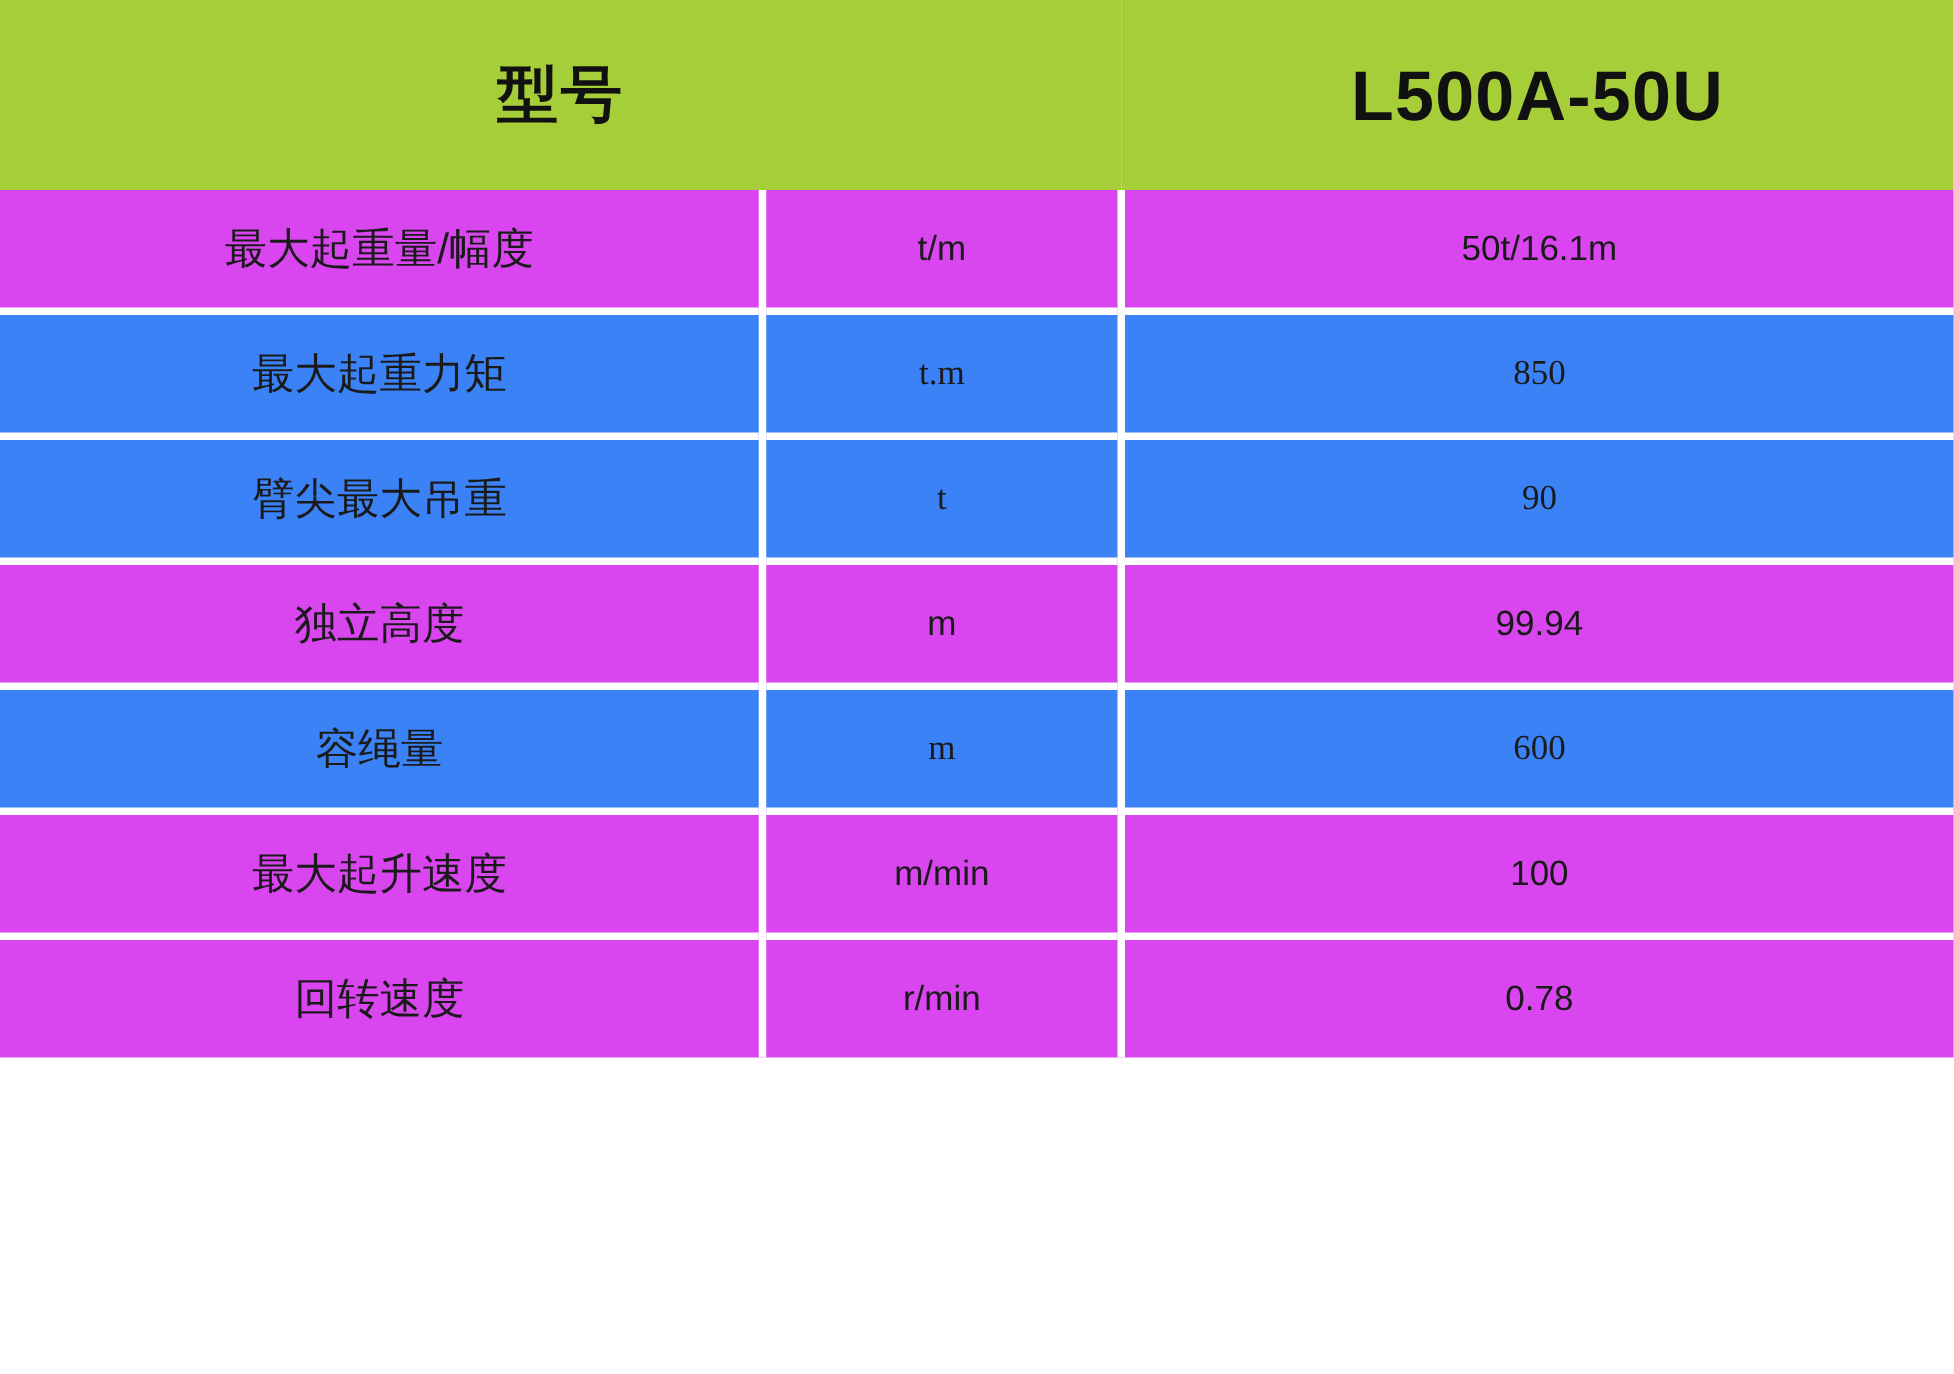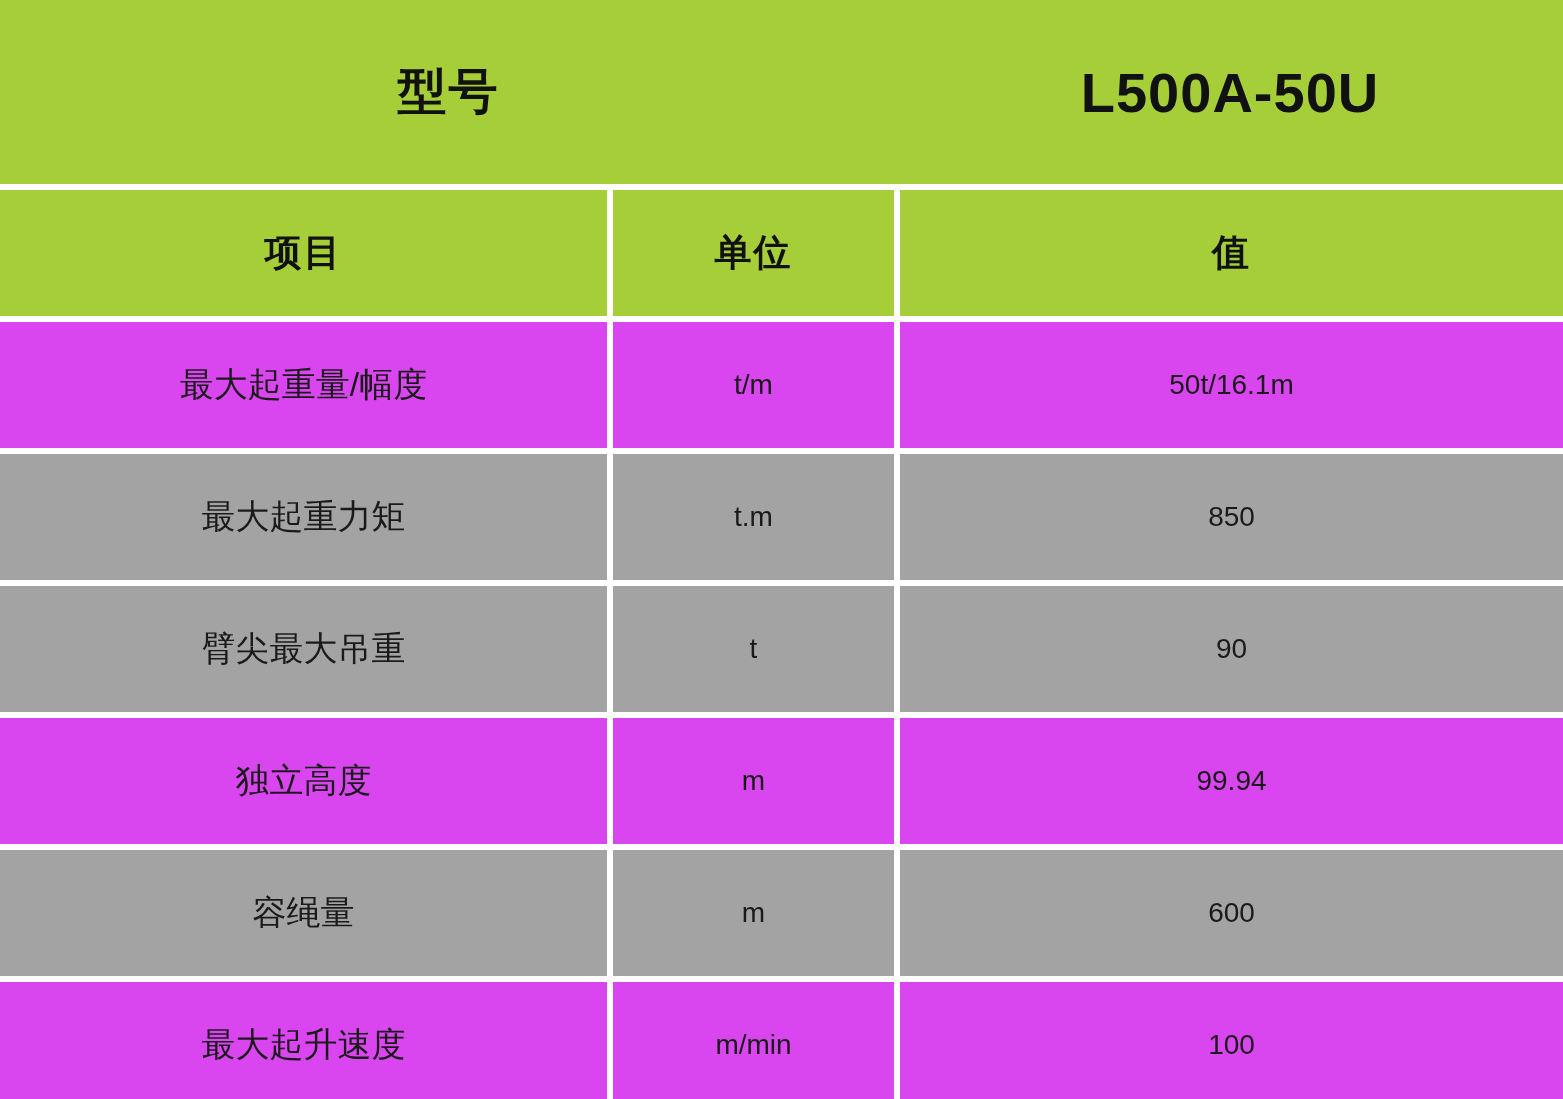--- a/index.html
+++ b/index.html
@@ -16,21 +16,21 @@
   .spec-table {
     width: 1563px;
     border-collapse: collapse;
     table-layout: fixed;
   }
   .spec-table col.col-item { width: 610px; }
   .spec-table col.col-unit { width: 287px; }
   .spec-table col.col-value { width: 666px; }
 
   .spec-table td, .spec-table th {
-    padding: 16px;
+    padding: 0;
     margin: 0;
     text-align: center;
     vertical-align: middle;
     border: none;
   }
 
   
   .row-title td {
     height: 152px;
     background: #a6ce39;
@@ -57,45 +57,40 @@
   .row-head td.head-unit { border-right: 6px solid #ffffff; }
 
   
   .row-data td {
     height: 94px;
     font-size: 28px;
     color: #1a1a1a;
   }
   .row-data td.cell-item { font-size: 34px; }
   .row-data.odd td { background: #d946ef; }
-  .row-data.even td { background: #a3a3a3; }
+  .row-data.even td { background: #3b82f6; font-family: Liberation Serif, serif; }
   .row-data td.cell-item { border-right: 6px solid #ffffff; }
   .row-data td.cell-unit { border-right: 6px solid #ffffff; }
   .row-data + .row-data td { border-top: 6px solid #ffffff; }
   .row-head + .row-data td { border-top: 6px solid #ffffff; }
   .row-title + .row-head td { border-top: 6px solid #ffffff; }
 </style>
 </head>
 <body>
 
 <table class="spec-table">
   <colgroup>
     <col class="col-item">
     <col class="col-unit">
     <col class="col-value">
   </colgroup>
   <tbody>
     <tr class="row-title">
       <td colspan="2">型号</td>
       <td class="model-name">L500A-50U</td>
-    </tr>
-    <tr class="row-head">
-      <td class="head-item">项目</td>
-      <td class="head-unit">单位</td>
-      <td class="head-value">值</td>
     </tr>
 
     <tr class="row-data odd">
       <td class="cell-item">最大起重量/幅度</td>
       <td class="cell-unit">t/m</td>
       <td class="cell-value">50t/16.1m</td>
     </tr>
     <tr class="row-data even">
       <td class="cell-item">最大起重力矩</td>
       <td class="cell-unit">t.m</td>

